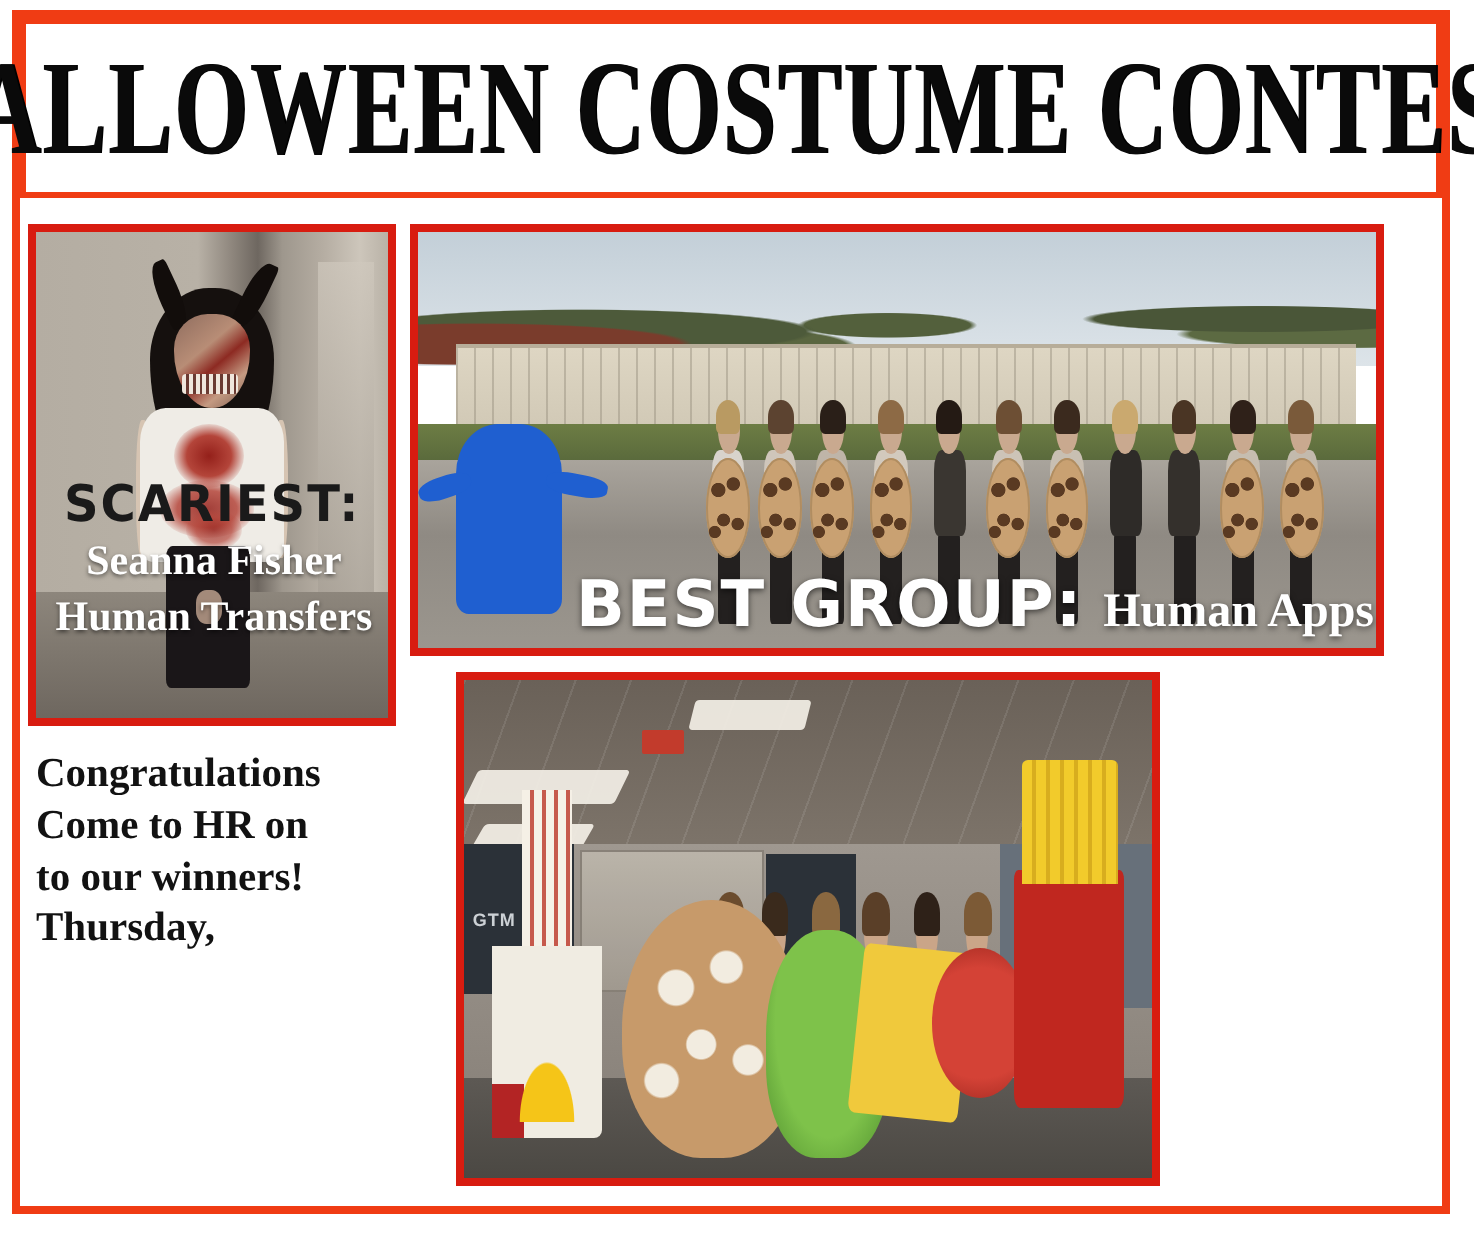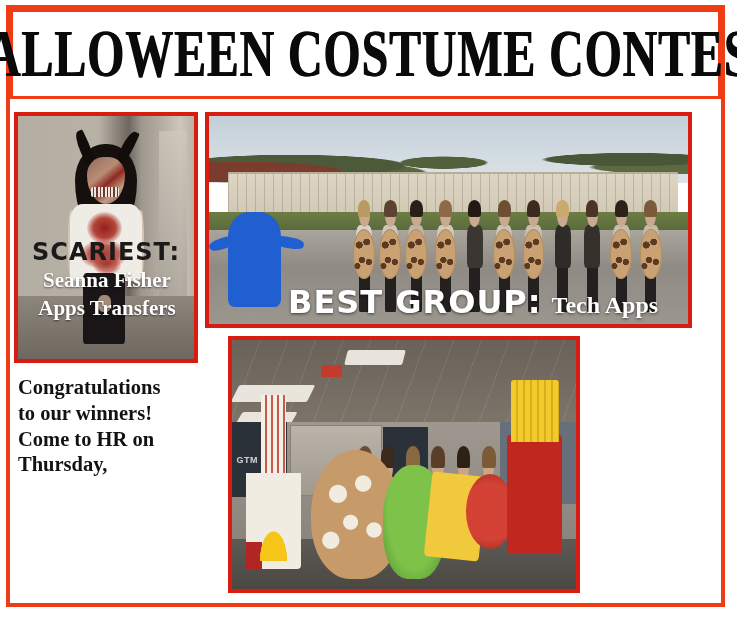--- a/index.html
+++ b/index.html
@@ -671,21 +671,21 @@
         <div class="z-rip"></div>
         <div class="z-face"></div>
         <div class="z-teeth"></div>
       </div>
     </div>
   </div>
 
   <div class="caption-scariest">
     <span class="lbl cap-hand">SCARIEST:</span>
     <span class="val cap-serif">Seanna Fisher</span>
-    <span class="val cap-serif">Apps Transfers</span>
+    <span class="val cap-serif">Human Transfers</span>
   </div>
 
   <div class="photo" id="photo-group">
     <div class="photo-inner">
       <div class="lot-sky"></div>
       <div class="lot-trees"></div>
       <div class="lot-building"></div>
       <div class="lot-grass"></div>
       <div class="lot-pavement"></div>
       <div class="cookie-monster"></div>
@@ -763,21 +763,21 @@
           <div class="p-cookie"></div>
           <div class="p-head"></div>
           <div class="p-hair" style="background:#7a5a3a"></div>
         </div>
       </div>
     </div>
   </div>
 
   <div class="caption-group">
     <span class="lbl cap-hand">BEST GROUP:</span>
-    <span class="val cap-serif">Tech Apps</span>
+    <span class="val cap-serif">Human Apps</span>
   </div>
 
   <div class="photo" id="photo-creative">
     <div class="photo-inner">
       <div class="office-ceiling"></div>
       <div class="ceil-grid"></div>
       <div class="ceil-light-a"></div>
       <div class="ceil-light-b"></div>
       <div class="ceil-light-c"></div>
       <div class="exit-sign"></div>
@@ -828,18 +828,18 @@
       <div class="lettuce"></div>
       <div class="cheese"></div>
       <div class="tomato"></div>
       <div class="fries-person"></div>
     </div>
   </div>
 
 
   <div class="congrats">
     <div>Congratulations</div>
+    <div>Come to HR on</div>
     <div>to our winners!</div>
-    <div>Come to HR on</div>
     <div>Thursday,</div>
   </div>
 
 </div>
 
 </body></html>

